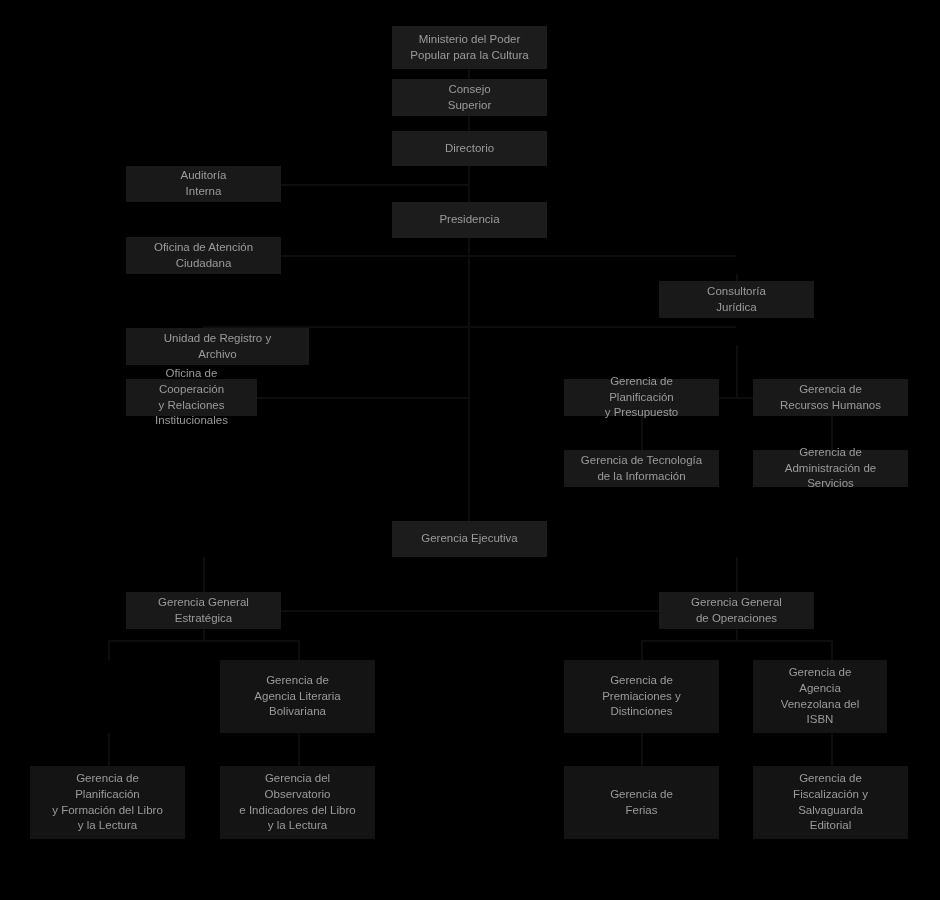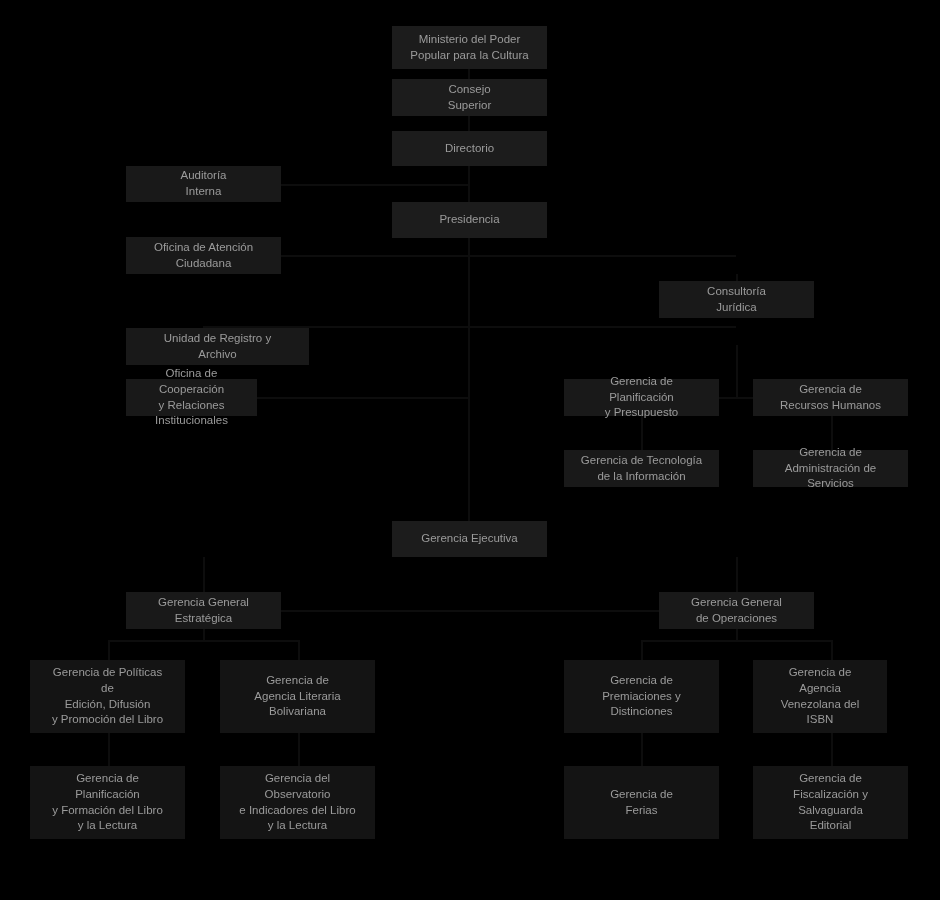--- a/index.html
+++ b/index.html
@@ -93,23 +93,20 @@
 Recursos Humanos</div>
     <div class="node lvl-mid" style="left: 564px; top: 450px; width: 155px; height: 37px;">Gerencia de Tecnología
 de la Información</div>
     <div class="node lvl-mid" style="left: 753px; top: 450px; width: 155px; height: 37px;">Gerencia de
 Administración de Servicios</div>
     <div class="node lvl-top" style="left: 392px; top: 521px; width: 155px; height: 36px;">Gerencia Ejecutiva</div>
     <div class="node lvl-mid" style="left: 126px; top: 592px; width: 155px; height: 37px;">Gerencia General
 Estratégica</div>
     <div class="node lvl-mid" style="left: 659px; top: 592px; width: 155px; height: 37px;">Gerencia General
 de Operaciones</div>
-    <div class="node lvl-leaf" style="left: 30px; top: 660px; width: 155px; height: 73px;">Gerencia de Políticas de
-Edición, Difusión
-y Promoción del Libro</div>
     <div class="node lvl-leaf" style="left: 220px; top: 660px; width: 155px; height: 73px;">Gerencia de
 Agencia Literaria
 Bolivariana</div>
     <div class="node lvl-leaf" style="left: 564px; top: 660px; width: 155px; height: 73px;">Gerencia de
 Premiaciones y
 Distinciones</div>
     <div class="node lvl-leaf" style="left: 753px; top: 660px; width: 134px; height: 73px;">Gerencia de Agencia
 Venezolana del
 ISBN</div>
     <div class="node lvl-leaf" style="left: 30px; top: 766px; width: 155px; height: 73px;">Gerencia de Planificación

